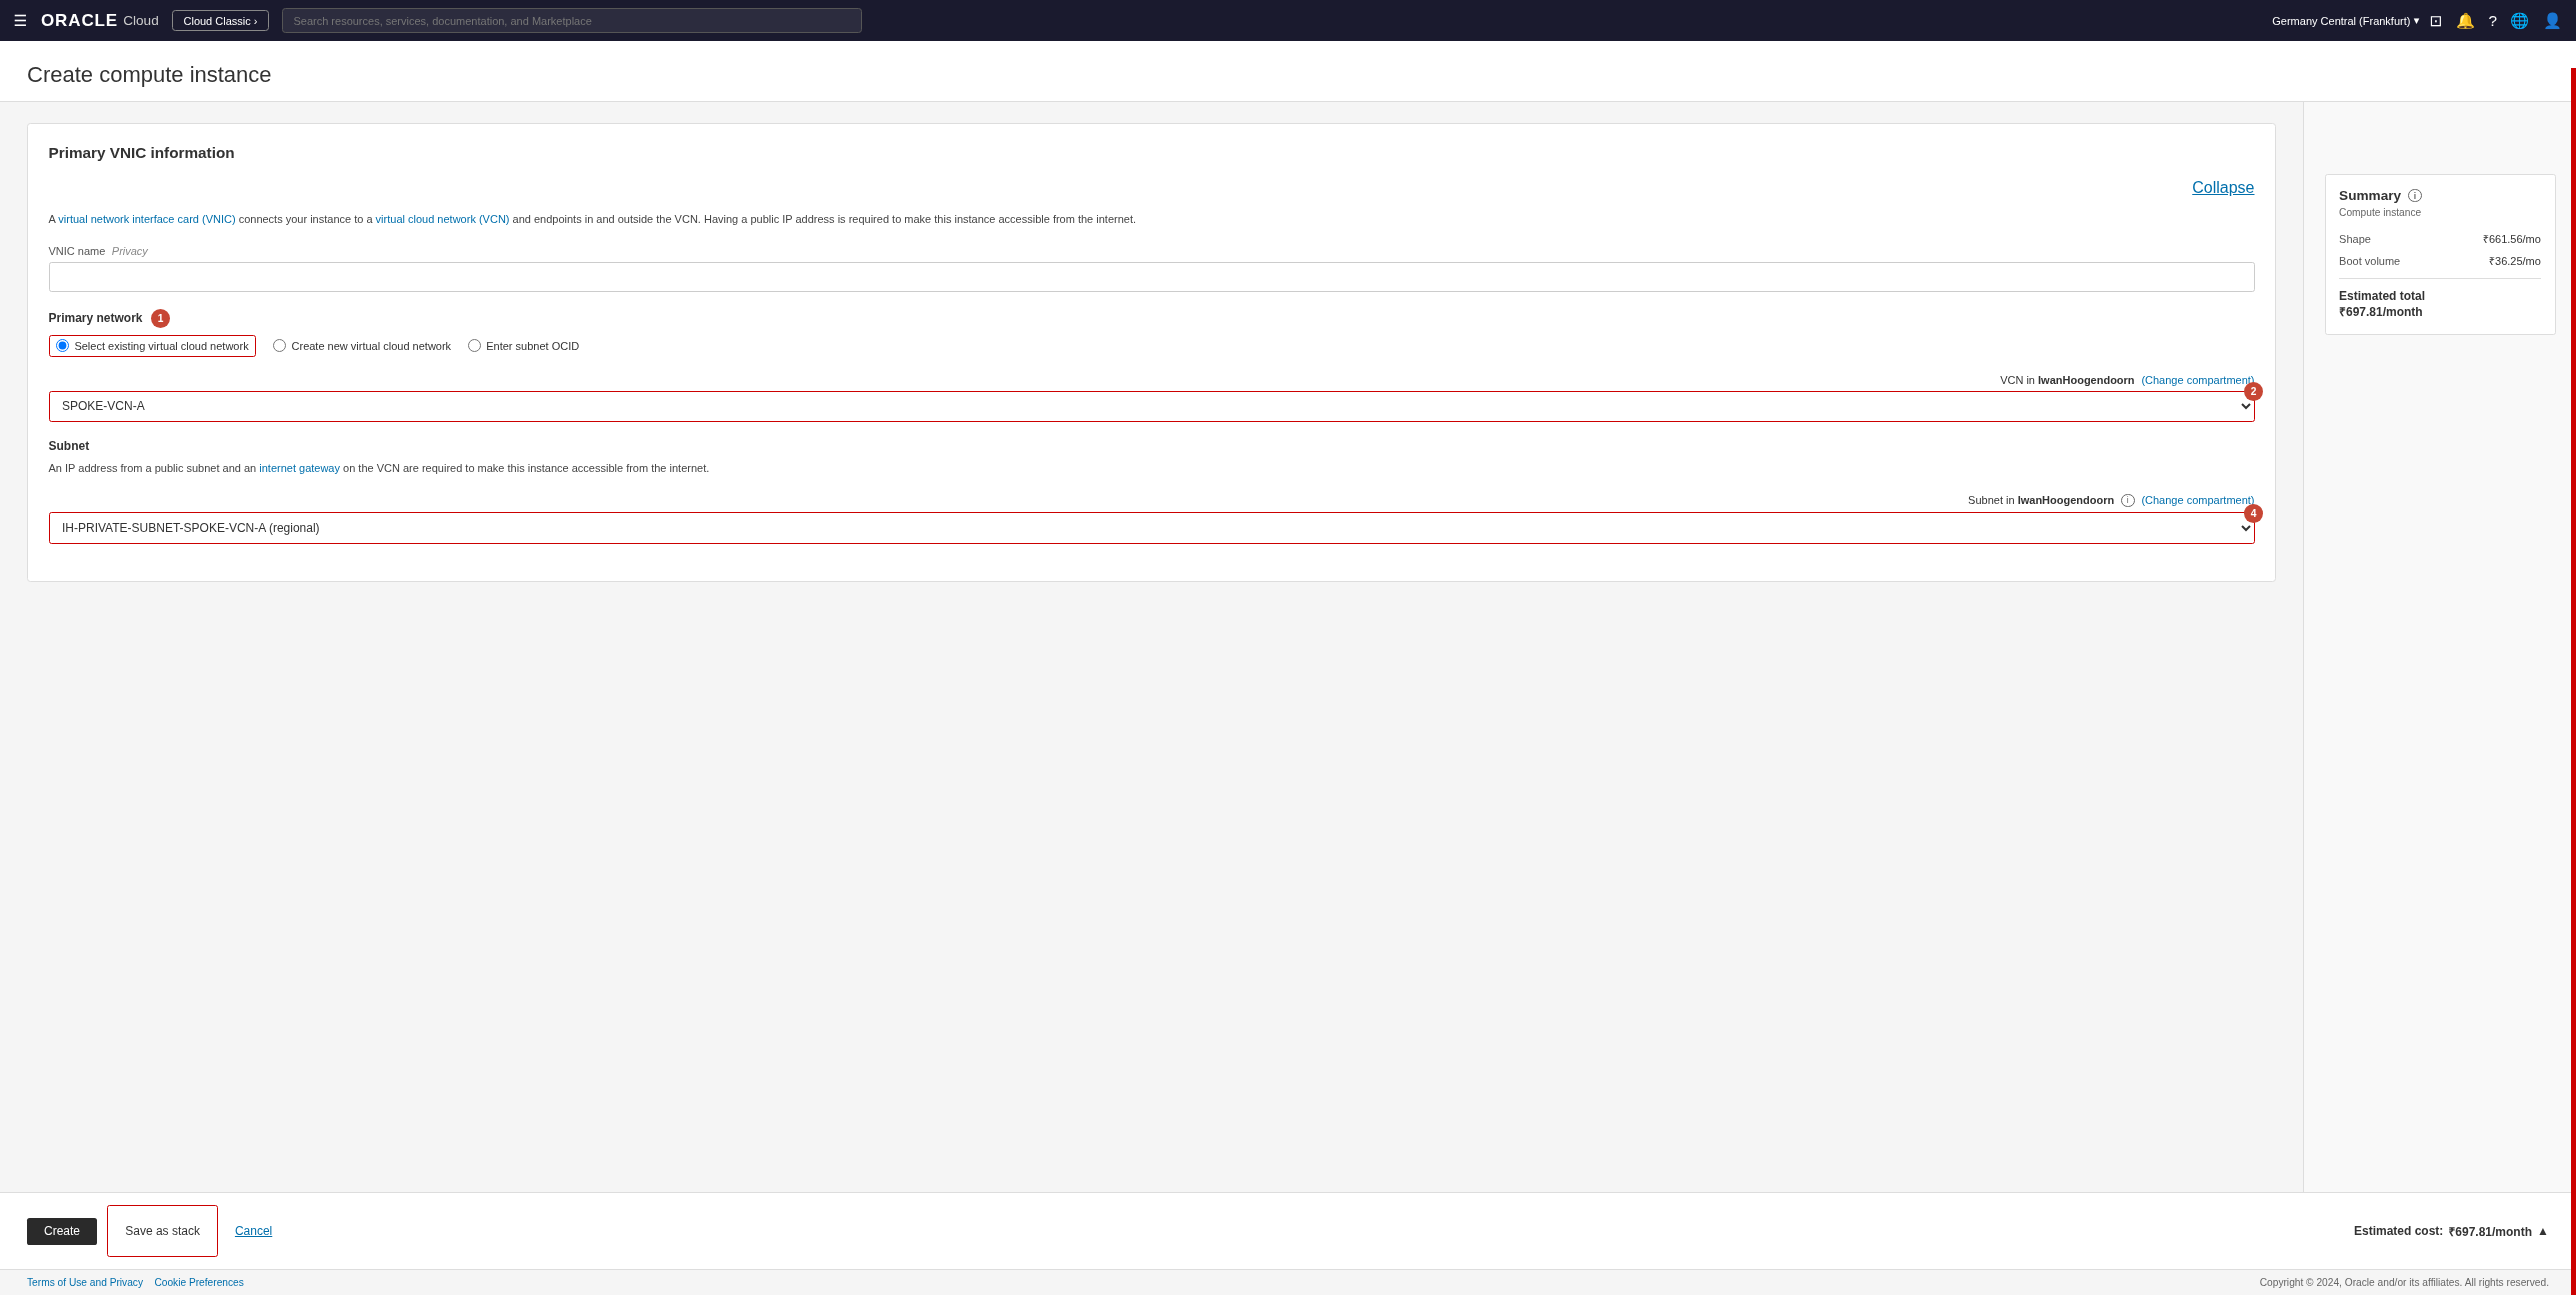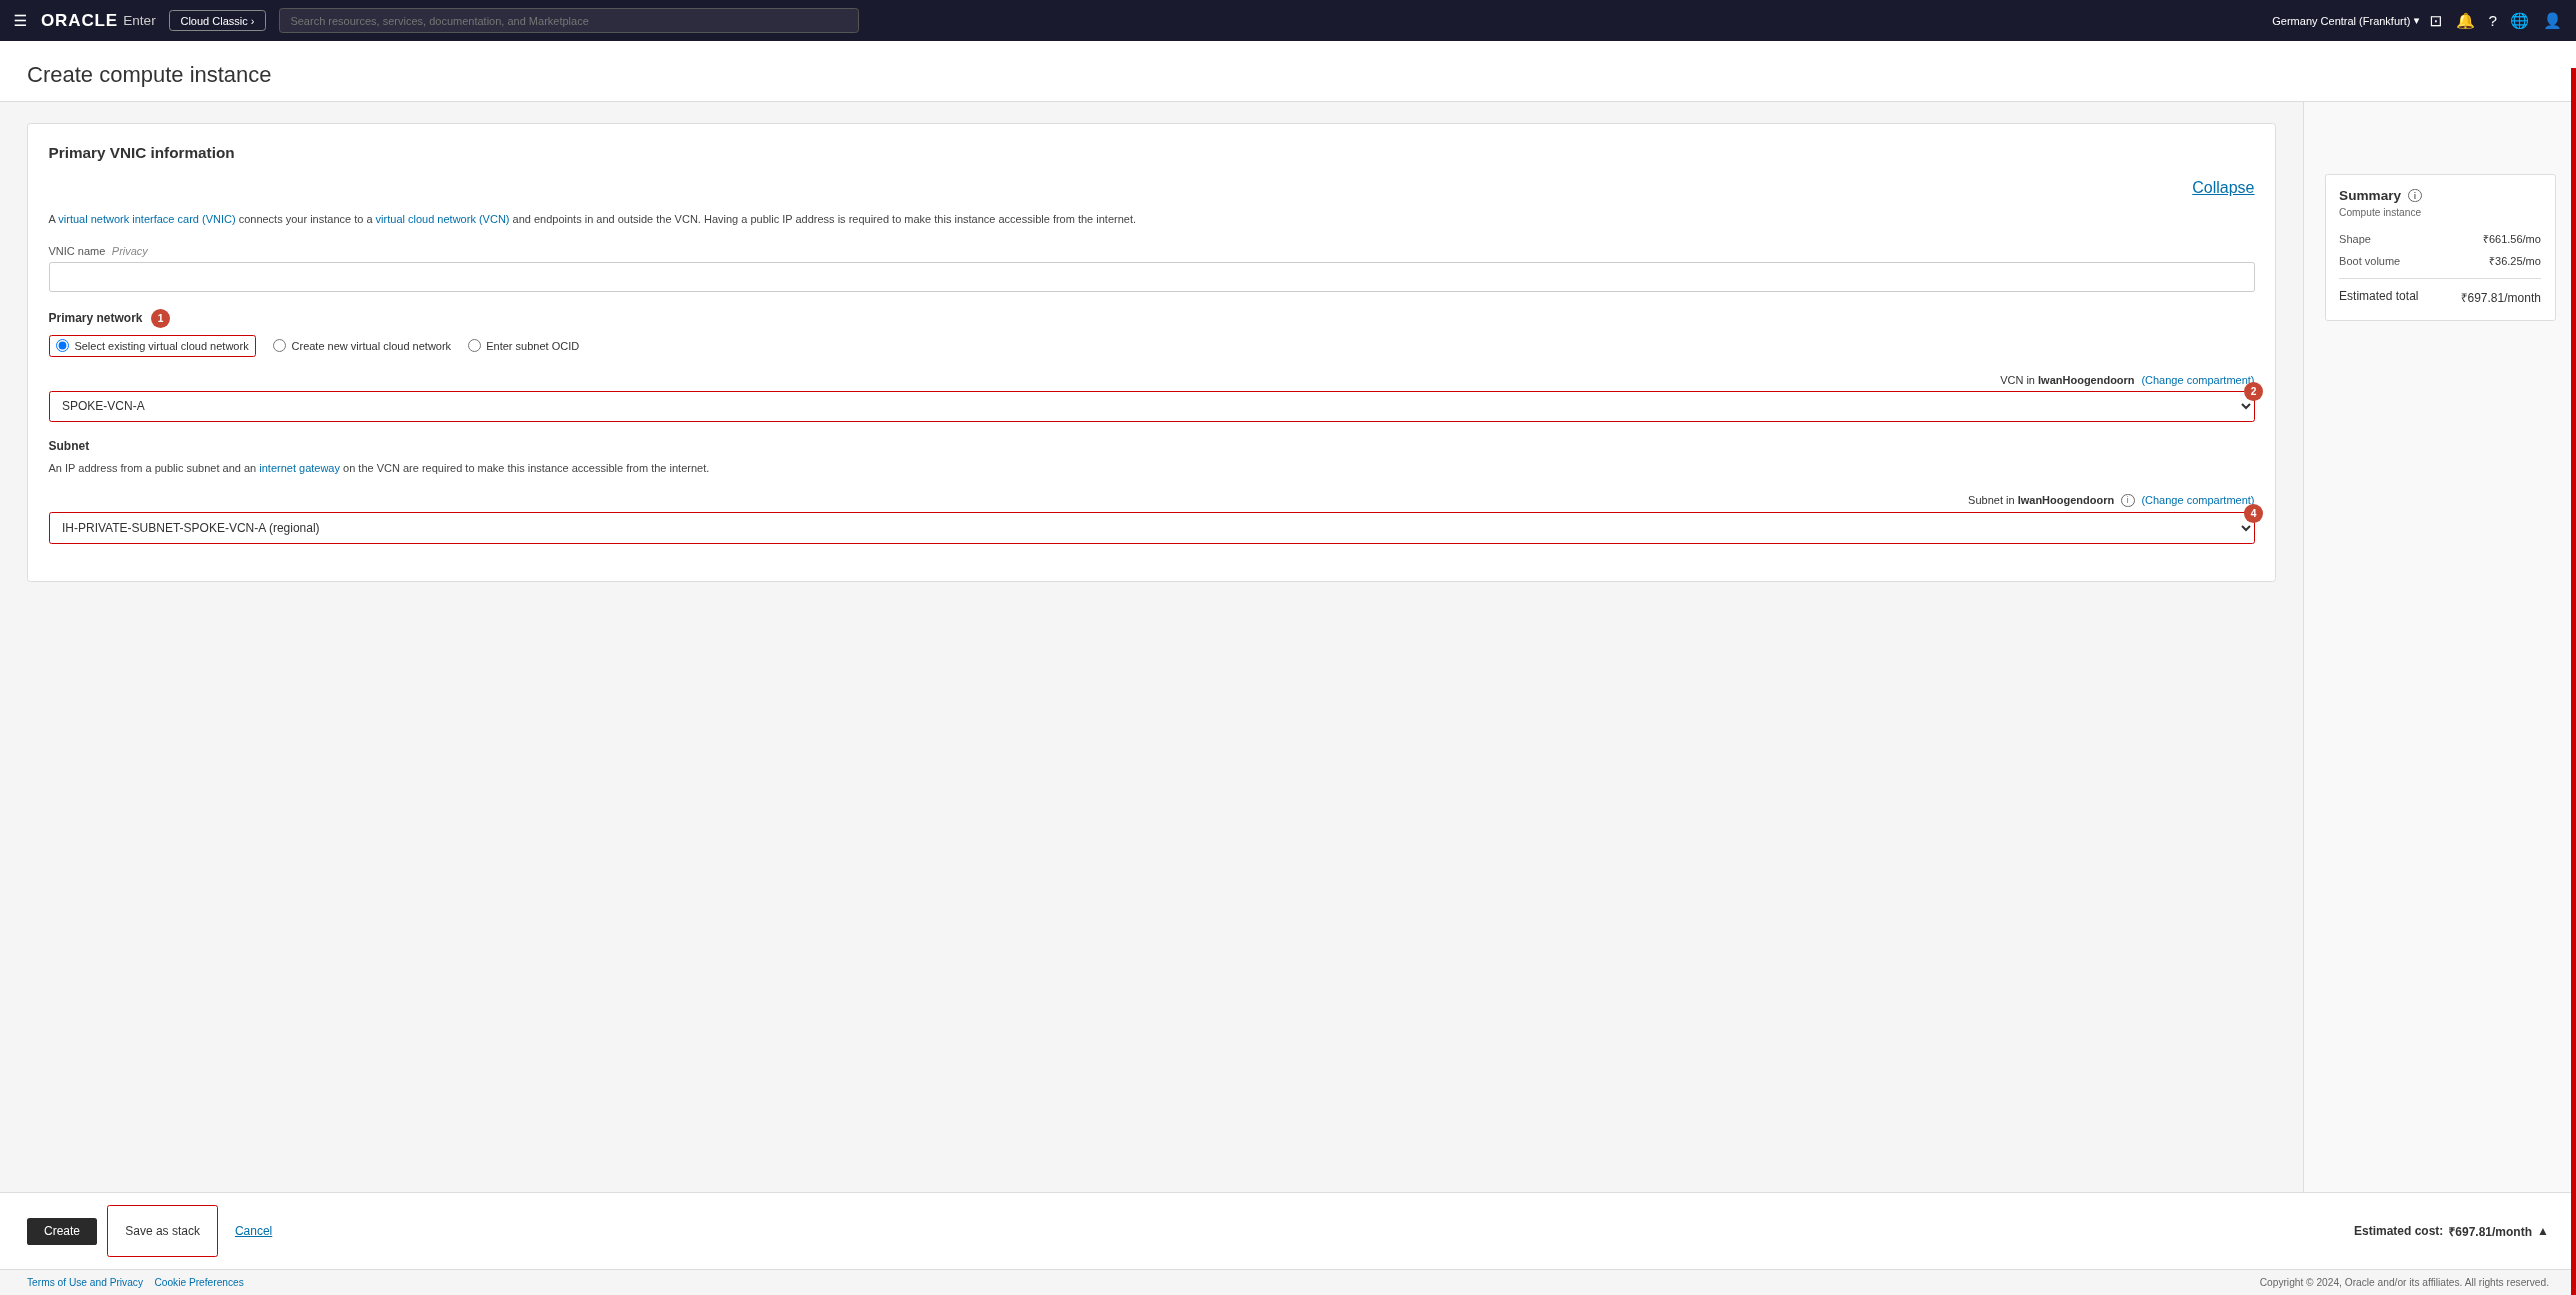--- a/index.html
+++ b/index.html
@@ -90,21 +90,21 @@
     .subnet-desc { font-size: 11px; color: #444; margin-bottom: 8.5px; line-height: 1.5; }
     .subnet-desc a { color: #006fac; text-decoration: none; }
 
     
     .summary-title { font-size: 13.6px; font-weight: 600; color: #333; display: flex; align-items: center; gap: 7px; margin-bottom: 3.4px; }
     .summary-subtitle { font-size: 10.2px; color: #666; margin-bottom: 13.6px; }
     .summary-row { display: flex; justify-content: space-between; align-items: baseline; margin-bottom: 6.8px; font-size: 11px; }
     .summary-row-label { color: #555; }
     .summary-row-value { color: #333; }
     .summary-divider { border: none; border-top: 0.9px solid #ddd; margin: 10.2px 0; }
-    .summary-total { display: flex; justify-content: space-between; font-weight: 400; font-size: 12px; color: #333; }
+    .summary-total { display: flex; justify-content: space-between; font-weight: 700; font-size: 12px; color: #333; flex-direction: column; }
     .info-icon {
       display: inline-flex; align-items: center; justify-content: center;
       width: 13.6px; height: 13.6px; border-radius: 50%; border: 0.9px solid #666;
       font-size: 8.5px; color: #666; cursor: pointer;
     }
 
     
     .bottom-bar {
       background: #fff; border-top: 0.9px solid #ddd;
       padding: 12px 27px; display: flex; align-items: center; gap: 10.2px;
@@ -158,21 +158,21 @@
       padding: 13.6px; margin-top: 51px;
     }
   </style>
 </head>
 <body>
 
 <nav class="topnav">
   <span class="topnav-hamburger">☰</span>
   <div class="topnav-logo">
     <span class="topnav-logo-oracle">ORACLE</span>
-    <span class="topnav-logo-cloud">Enter</span>
+    <span class="topnav-logo-cloud">Cloud</span>
   </div>
   <button class="topnav-classic-btn">Cloud Classic ›</button>
   <input class="topnav-search" type="text" placeholder="Search resources, services, documentation, and Marketplace" style="">
   <div class="topnav-right">
     <div class="topnav-region">
       <span>Germany Central (Frankfurt)</span>
       <span>▾</span>
     </div>
     <div class="topnav-icons">
       <span class="topnav-icon">⊡</span>

